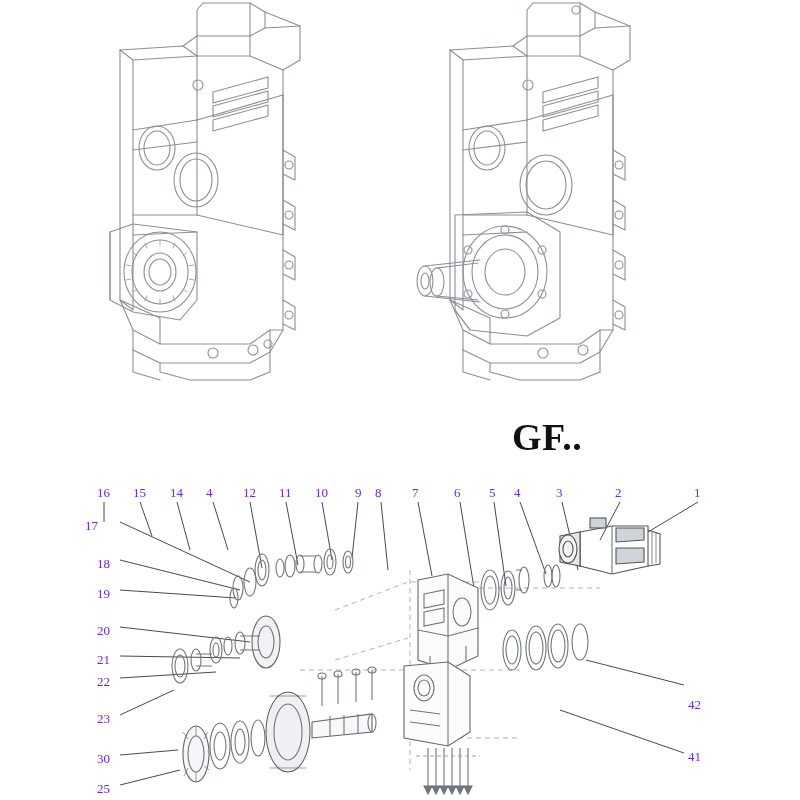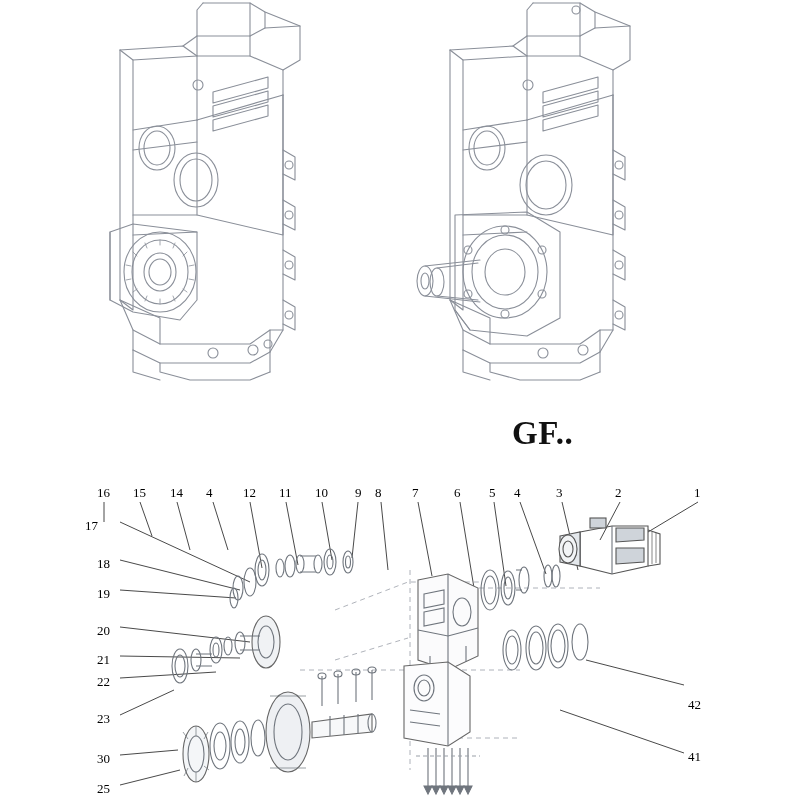--- a/index.html
+++ b/index.html
@@ -19,31 +19,31 @@
   
   .caption{
     position:absolute;
     font-family:"Liberation Serif", serif;
     font-weight:700;
     color:#111;
     letter-spacing:0.5px;
     white-space:nowrap;
   }
   #cap-left{left:137px;top:415px;font-size:30px;}
-  #cap-right{left:512px;top:415px;font-size:33px;}
+  #cap-right{left:512px;top:415px;font-size:38px;}
 
   
   .exploded{position:absolute;left:0;top:470px;width:800px;height:330px;}
   .exploded svg{position:absolute;left:0;top:0;}
 
   .lbl{
     position:absolute;
     font-family:"Liberation Serif", serif;
     font-size:13px;
-    color:#000000;
+    color:#6d28d9;
     white-space:nowrap;
     line-height:13px;
   }
 </style>
 </head>
 <body>
 
 <div class="stage">
 
   <div class="drawings">

